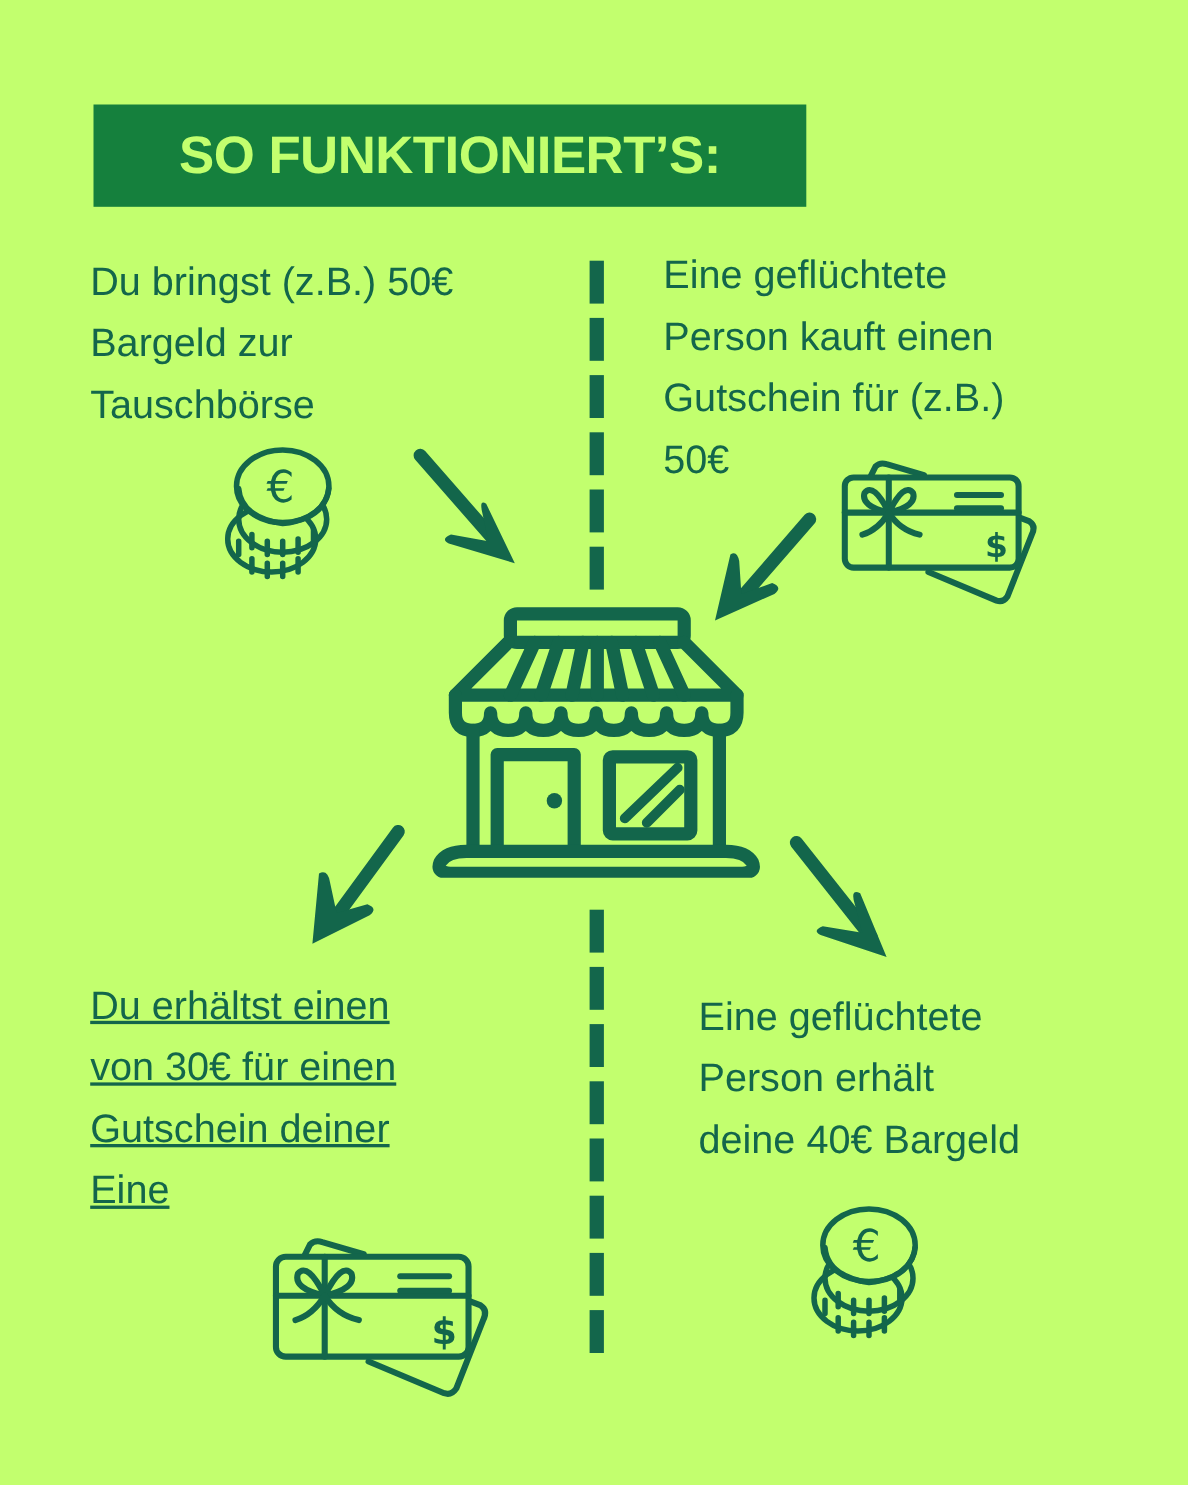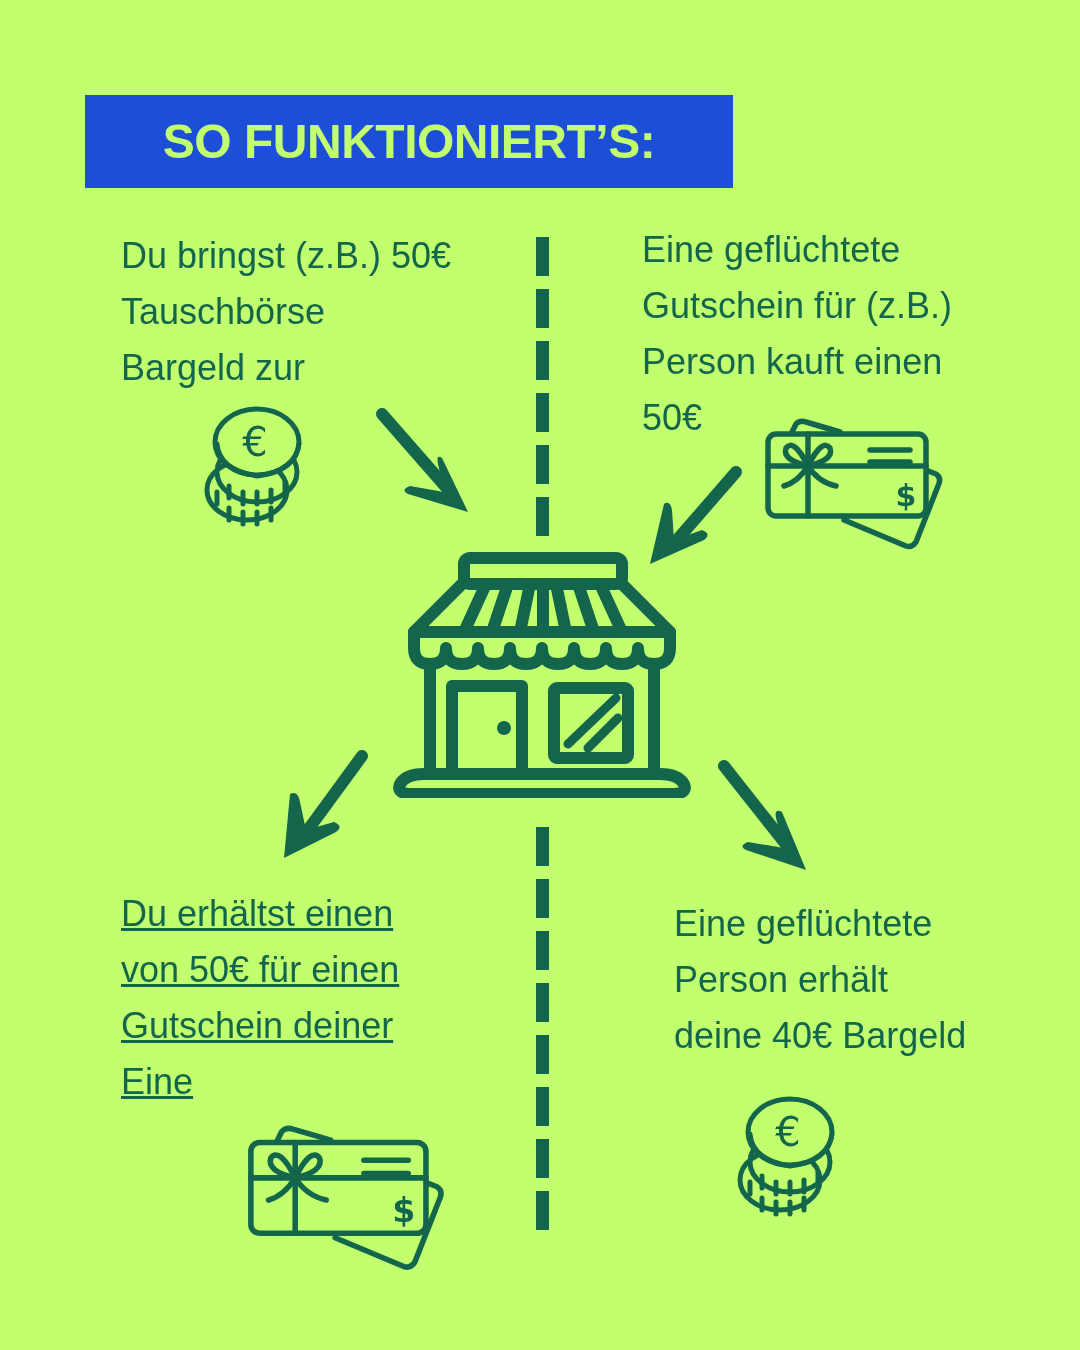--- a/index.html
+++ b/index.html
@@ -1,48 +1,48 @@
 <!DOCTYPE html>
 <html><head>
 <meta charset="utf-8">
 <style>
   html, body { margin:0; padding:0; }
   body { width:1080px; height:1350px; background:#c2ff6e; position:relative; overflow:hidden;
          font-family:"Liberation Sans", "DejaVu Sans", sans-serif; color:#13664b; }
-  .title-box { position:absolute; left:85px; top:95px; width:648px; height:93px; background:#1d4ed8;
+  .title-box { position:absolute; left:85px; top:95px; width:648px; height:93px; background:#15803d;
                display:flex; align-items:center; justify-content:center; }
   .title-text { color:#c2ff6e; font-weight:bold; font-size:48px; letter-spacing:-0.5px; }
   .block { position:absolute; font-size:36px; line-height:56px; white-space:nowrap; }
-  .block span { display:block;margin-left:39px; }
+  .block span { display:block; }
   .icon { position:absolute; }
   .dash { position:absolute; left:536px; width:13px; height:39px; background:#13664b; }
 </style>
 </head>
 <body>
 
 <div class="title-box">
   <span class="title-text">SO FUNKTIONIERT’S:</span>
 </div>
 
 <div class="block" style="left:82px; top:228px;">
   <span>Du bringst (z.B.) 50€</span>
+  <span>Bargeld zur</span>
   <span>Tauschbörse</span>
-  <span>Bargeld zur</span>
 </div>
 
 <div class="block" style="left:603px; top:222px;">
   <span>Eine geflüchtete</span>
+  <span>Person kauft einen</span>
   <span>Gutschein für (z.B.)</span>
-  <span>Person kauft einen</span>
   <span>50€</span>
 </div>
 
 <div class="block" style="left:82px; top:886px;text-decoration:underline;">
   <span>Du erhältst einen</span>
-  <span>von 50€ für einen</span>
+  <span>von 30€ für einen</span>
   <span>Gutschein deiner</span>
   <span>Eine</span>
 </div>
 
 <div class="block" style="left:635px; top:896px;">
   <span>Eine geflüchtete</span>
   <span>Person erhält</span>
   <span>deine 40€ Bargeld</span>
 </div>
 

